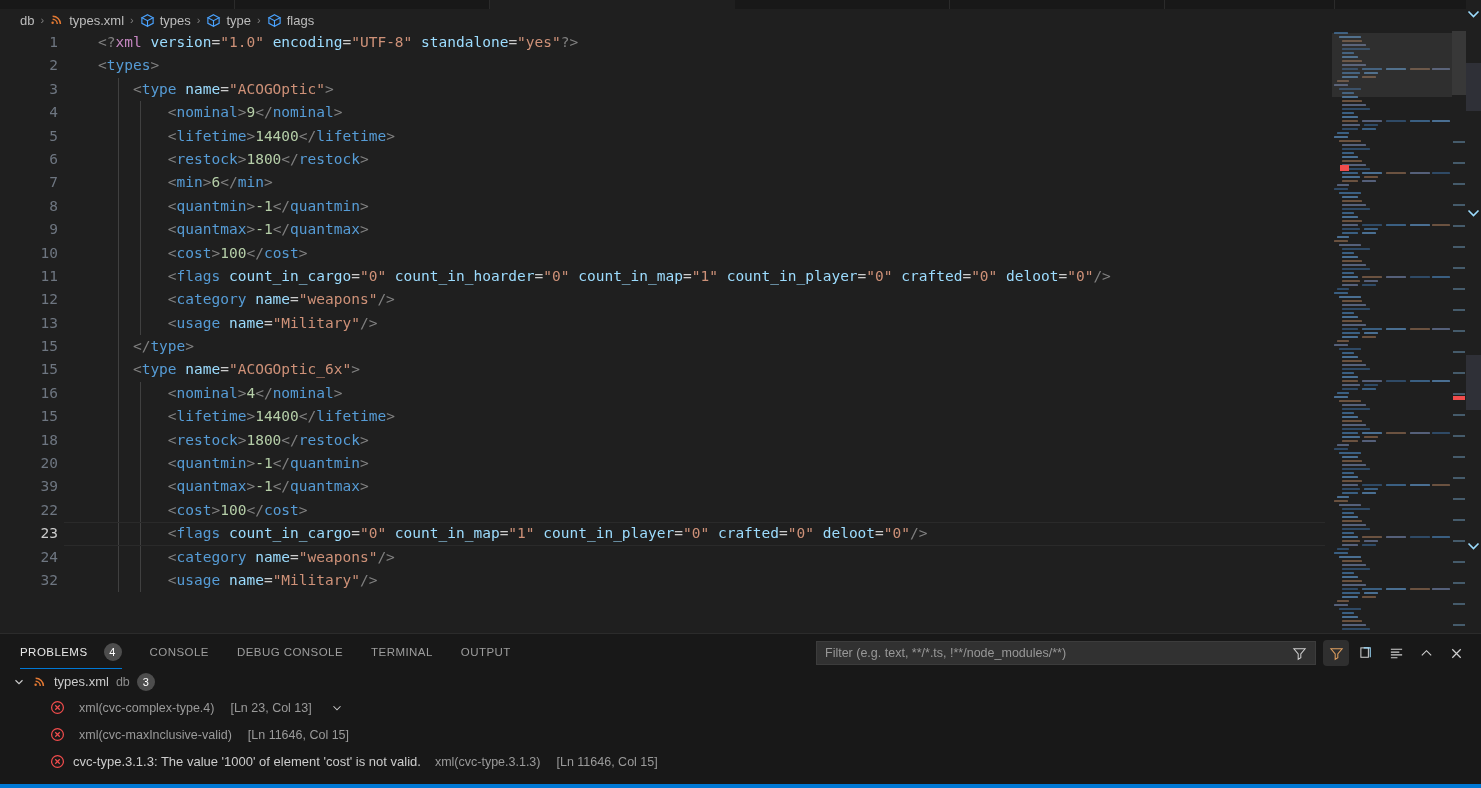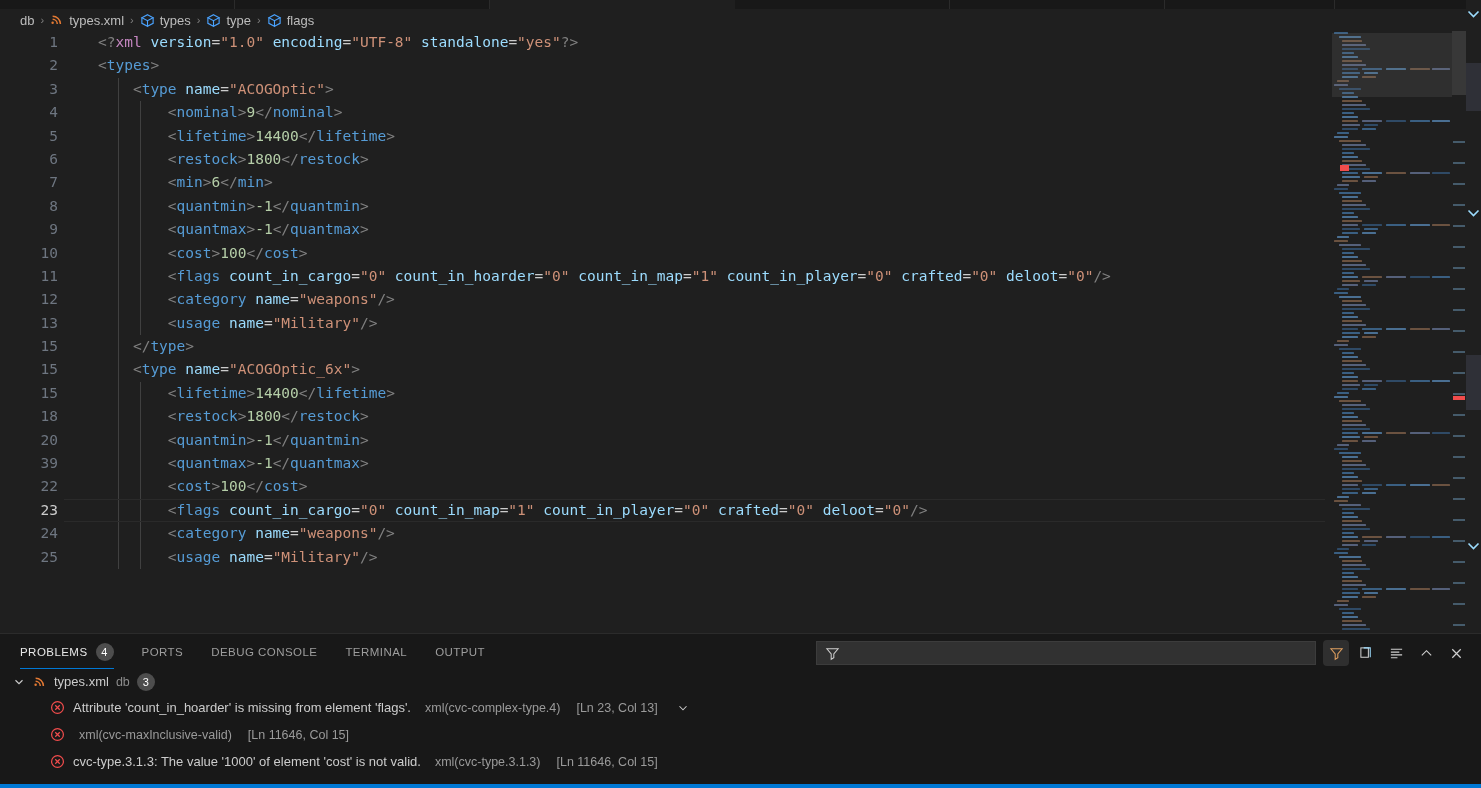--- a/index.html
+++ b/index.html
@@ -131,21 +131,21 @@
     position: absolute; left: 0; top: 633px; width: 1481px; height: 152px;
     background: #181818; border-top: 1px solid #2b2b2b;
   }
   .panel-head {
     position: relative; height: 35px; display: flex; align-items: center;
     padding-left: 20px;
   }
   .ptab {
     position: relative; height: 35px; display: flex; align-items: center;
     margin-right: 28px; font-size: 11.5px; letter-spacing: .45px;
-    color: #9d9d9d; cursor: pointer; gap: 8px;
+    color: #9d9d9d; cursor: pointer; gap: 16px;
   }
   .ptab.active { color: #e7e7e7; }
   .ptab.active::after {
     content: ""; position: absolute; left: 0; right: 0; bottom: 0;
     height: 1px; background: #0078d4;
   }
   .badge {
     min-width: 18px; height: 18px; border-radius: 9px; background: #4d4d4d;
     color: #ffffff; font-size: 11px; display: inline-flex;
     align-items: center; justify-content: center; padding: 0 5px;
@@ -269,28 +269,29 @@
         <div class="line"><div class="lnum">6</div><div class="guide g1"></div><div class="guide g2"></div><div class="ltext"><span>        </span><span class="t-punct">&lt;</span><span class="t-tag">restock</span><span class="t-punct">&gt;</span><span class="t-num">1800</span><span class="t-punct">&lt;/</span><span class="t-tag">restock</span><span class="t-punct">&gt;</span></div></div>
         <div class="line"><div class="lnum">7</div><div class="guide g1"></div><div class="guide g2"></div><div class="ltext"><span>        </span><span class="t-punct">&lt;</span><span class="t-tag">min</span><span class="t-punct">&gt;</span><span class="t-num">6</span><span class="t-punct">&lt;/</span><span class="t-tag">min</span><span class="t-punct">&gt;</span></div></div>
         <div class="line"><div class="lnum">8</div><div class="guide g1"></div><div class="guide g2"></div><div class="ltext"><span>        </span><span class="t-punct">&lt;</span><span class="t-tag">quantmin</span><span class="t-punct">&gt;</span><span class="t-num">-1</span><span class="t-punct">&lt;/</span><span class="t-tag">quantmin</span><span class="t-punct">&gt;</span></div></div>
         <div class="line"><div class="lnum">9</div><div class="guide g1"></div><div class="guide g2"></div><div class="ltext"><span>        </span><span class="t-punct">&lt;</span><span class="t-tag">quantmax</span><span class="t-punct">&gt;</span><span class="t-num">-1</span><span class="t-punct">&lt;/</span><span class="t-tag">quantmax</span><span class="t-punct">&gt;</span></div></div>
         <div class="line"><div class="lnum">10</div><div class="guide g1"></div><div class="guide g2"></div><div class="ltext"><span>        </span><span class="t-punct">&lt;</span><span class="t-tag">cost</span><span class="t-punct">&gt;</span><span class="t-num">100</span><span class="t-punct">&lt;/</span><span class="t-tag">cost</span><span class="t-punct">&gt;</span></div></div>
         <div class="line"><div class="lnum">11</div><div class="guide g1"></div><div class="guide g2"></div><div class="ltext"><span>        </span><span class="t-punct">&lt;</span><span class="t-tag">flags</span><span class="t-val"> </span><span class="t-attr">count_in_cargo</span><span class="t-eq">=</span><span class="t-str">"0"</span><span class="t-val"> </span><span class="t-attr">count_in_hoarder</span><span class="t-eq">=</span><span class="t-str">"0"</span><span class="t-val"> </span><span class="t-attr">count_in_map</span><span class="t-eq">=</span><span class="t-str">"1"</span><span class="t-val"> </span><span class="t-attr">count_in_player</span><span class="t-eq">=</span><span class="t-str">"0"</span><span class="t-val"> </span><span class="t-attr">crafted</span><span class="t-eq">=</span><span class="t-str">"0"</span><span class="t-val"> </span><span class="t-attr">deloot</span><span class="t-eq">=</span><span class="t-str">"0"</span><span class="t-punct">/&gt;</span></div></div>
         <div class="line"><div class="lnum">12</div><div class="guide g1"></div><div class="guide g2"></div><div class="ltext"><span>        </span><span class="t-punct">&lt;</span><span class="t-tag">category</span><span class="t-val"> </span><span class="t-attr">name</span><span class="t-eq">=</span><span class="t-str">"weapons"</span><span class="t-punct">/&gt;</span></div></div>
         <div class="line"><div class="lnum">13</div><div class="guide g1"></div><div class="guide g2"></div><div class="ltext"><span>        </span><span class="t-punct">&lt;</span><span class="t-tag">usage</span><span class="t-val"> </span><span class="t-attr">name</span><span class="t-eq">=</span><span class="t-str">"Military"</span><span class="t-punct">/&gt;</span></div></div>
         <div class="line"><div class="lnum">15</div><div class="guide g1"></div><div class="ltext"><span>    </span><span class="t-punct">&lt;/</span><span class="t-tag">type</span><span class="t-punct">&gt;</span></div></div>
         <div class="line"><div class="lnum">15</div><div class="guide g1"></div><div class="ltext"><span>    </span><span class="t-punct">&lt;</span><span class="t-tag">type</span><span class="t-val"> </span><span class="t-attr">name</span><span class="t-eq">=</span><span class="t-str">"ACOGOptic_6x"</span><span class="t-punct">&gt;</span></div></div>
+        <div class="line"><div class="lnum">16</div><div class="guide g1"></div><div class="guide g2"></div><div class="ltext"><span>        </span><span class="t-punct">&lt;</span><span class="t-tag">nominal</span><span class="t-punct">&gt;</span><span class="t-num">4</span><span class="t-punct">&lt;/</span><span class="t-tag">nominal</span><span class="t-punct">&gt;</span></div></div>
         <div class="line"><div class="lnum">15</div><div class="guide g1"></div><div class="guide g2"></div><div class="ltext"><span>        </span><span class="t-punct">&lt;</span><span class="t-tag">lifetime</span><span class="t-punct">&gt;</span><span class="t-num">14400</span><span class="t-punct">&lt;/</span><span class="t-tag">lifetime</span><span class="t-punct">&gt;</span></div></div>
         <div class="line"><div class="lnum">18</div><div class="guide g1"></div><div class="guide g2"></div><div class="ltext"><span>        </span><span class="t-punct">&lt;</span><span class="t-tag">restock</span><span class="t-punct">&gt;</span><span class="t-num">1800</span><span class="t-punct">&lt;/</span><span class="t-tag">restock</span><span class="t-punct">&gt;</span></div></div>
         <div class="line"><div class="lnum">20</div><div class="guide g1"></div><div class="guide g2"></div><div class="ltext"><span>        </span><span class="t-punct">&lt;</span><span class="t-tag">quantmin</span><span class="t-punct">&gt;</span><span class="t-num">-1</span><span class="t-punct">&lt;/</span><span class="t-tag">quantmin</span><span class="t-punct">&gt;</span></div></div>
         <div class="line"><div class="lnum">39</div><div class="guide g1"></div><div class="guide g2"></div><div class="ltext"><span>        </span><span class="t-punct">&lt;</span><span class="t-tag">quantmax</span><span class="t-punct">&gt;</span><span class="t-num">-1</span><span class="t-punct">&lt;/</span><span class="t-tag">quantmax</span><span class="t-punct">&gt;</span></div></div>
         <div class="line"><div class="lnum">22</div><div class="guide g1"></div><div class="guide g2"></div><div class="ltext"><span>        </span><span class="t-punct">&lt;</span><span class="t-tag">cost</span><span class="t-punct">&gt;</span><span class="t-num">100</span><span class="t-punct">&lt;/</span><span class="t-tag">cost</span><span class="t-punct">&gt;</span></div></div>
         <div class="line active"><div class="lnum">23</div><div class="guide g1"></div><div class="guide g2"></div><div class="ltext"><span>        </span><span class="t-punct">&lt;</span><span class="t-tag">flags</span><span class="t-val"> </span><span class="t-attr">count_in_cargo</span><span class="t-eq">=</span><span class="t-str">"0"</span><span class="t-val"> </span><span class="t-attr">count_in_map</span><span class="t-eq">=</span><span class="t-str">"1"</span><span class="t-val"> </span><span class="t-attr">count_in_player</span><span class="t-eq">=</span><span class="t-str">"0"</span><span class="t-val"> </span><span class="t-attr">crafted</span><span class="t-eq">=</span><span class="t-str">"0"</span><span class="t-val"> </span><span class="t-attr">deloot</span><span class="t-eq">=</span><span class="t-str">"0"</span><span class="t-punct">/&gt;</span></div><div class="squiggle" style="left: 176.48px; width: 43.6px;"></div></div>
         <div class="line"><div class="lnum">24</div><div class="guide g1"></div><div class="guide g2"></div><div class="ltext"><span>        </span><span class="t-punct">&lt;</span><span class="t-tag">category</span><span class="t-val"> </span><span class="t-attr">name</span><span class="t-eq">=</span><span class="t-str">"weapons"</span><span class="t-punct">/&gt;</span></div></div>
-        <div class="line"><div class="lnum">25</div><div class="guide g1"></div><div class="guide g2"></div><div class="ltext"><span>        </span><span class="t-punct">&lt;</span><span class="t-tag">usage</span><span class="t-val"> </span><span class="t-attr">name</span><span class="t-eq">=</span><span class="t-str">"Military"</span><span class="t-punct">/&gt;</span></div></div>
+        <div class="line"><div class="lnum">32</div><div class="guide g1"></div><div class="guide g2"></div><div class="ltext"><span>        </span><span class="t-punct">&lt;</span><span class="t-tag">usage</span><span class="t-val"> </span><span class="t-attr">name</span><span class="t-eq">=</span><span class="t-str">"Military"</span><span class="t-punct">/&gt;</span></div></div>
       </div>
 
     <div class="minimap" id="minimap">
         <div class="mm-row">
           <div class="mm-seg" style="left: 2px; width: 14px; background: rgb(58, 95, 130);"></div>
         </div>
         <div class="mm-row">
           <div class="mm-seg" style="left: 7px; width: 22px; background: rgb(74, 111, 146);"></div>
         </div>
         <div class="mm-row">
@@ -858,34 +859,35 @@
   </div>
 
   <div class="panel">
     <div class="panel-head">
       <div id="panel-tabs" style="display:flex;align-items:center">
           <div class="ptab active">
             <span>PROBLEMS</span>
             <span class="badge">4</span>
           </div>
           <div class="ptab">
-            <span>PORTS</span>
+            <span>CONSOLE</span>
           </div>
           <div class="ptab">
             <span>DEBUG CONSOLE</span>
           </div>
           <div class="ptab">
             <span>TERMINAL</span>
           </div>
           <div class="ptab">
             <span>OUTPUT</span>
           </div>
         </div>
 
       <div class="filter-wrap">
+        <input class="filter-input" id="filter-input" type="text" placeholder="Filter (e.g. text, **/*.ts, !**/node_modules/**)" style="">
         <span>
           <svg width="15" height="15" viewBox="0 0 16 16">
               <path d="M2 3 h12 l-4.6 5.4 v4.2 l-2.8 1.6 v-5.8 z" fill="none" stroke="#cfcfcf" stroke-width="1.1"></path>
             </svg>
         </span>
       </div>
 
       <div class="pactions">
         <div class="pbtn on">
           <svg width="15" height="15" viewBox="0 0 16 16">
@@ -934,21 +936,20 @@
           <span class="file-dir">db</span>
           <span class="badge">3</span>
         </div>
         <div class="prob-row">
           <span class="err-icon">
             <svg width="15" height="15" viewBox="0 0 16 16">
               <circle cx="8" cy="8" r="6.3" fill="none" stroke="#f14c4c" stroke-width="1.3"></circle>
               <path d="M5.6 5.6 L10.4 10.4 M10.4 5.6 L5.6 10.4" stroke="#f14c4c" stroke-width="1.3"></path>
             </svg>
           </span>
-          <span class="prob-msg">Attribute 'count_in_hoarder' is missing from element 'flags'.</span>
           <span class="prob-src">xml(cvc-complex-type.4)</span>
           <span class="prob-loc">[Ln 23, Col 13]</span>
           <span style="margin-left: 10px;">
             <svg width="14" height="14" viewBox="0 0 16 16">
               <path d="M4 6 L8 10 L12 6" fill="none" stroke="#cccccc" stroke-width="1.2"></path>
             </svg>
           </span>
         </div>
         <div class="prob-row">
           <span class="err-icon">

